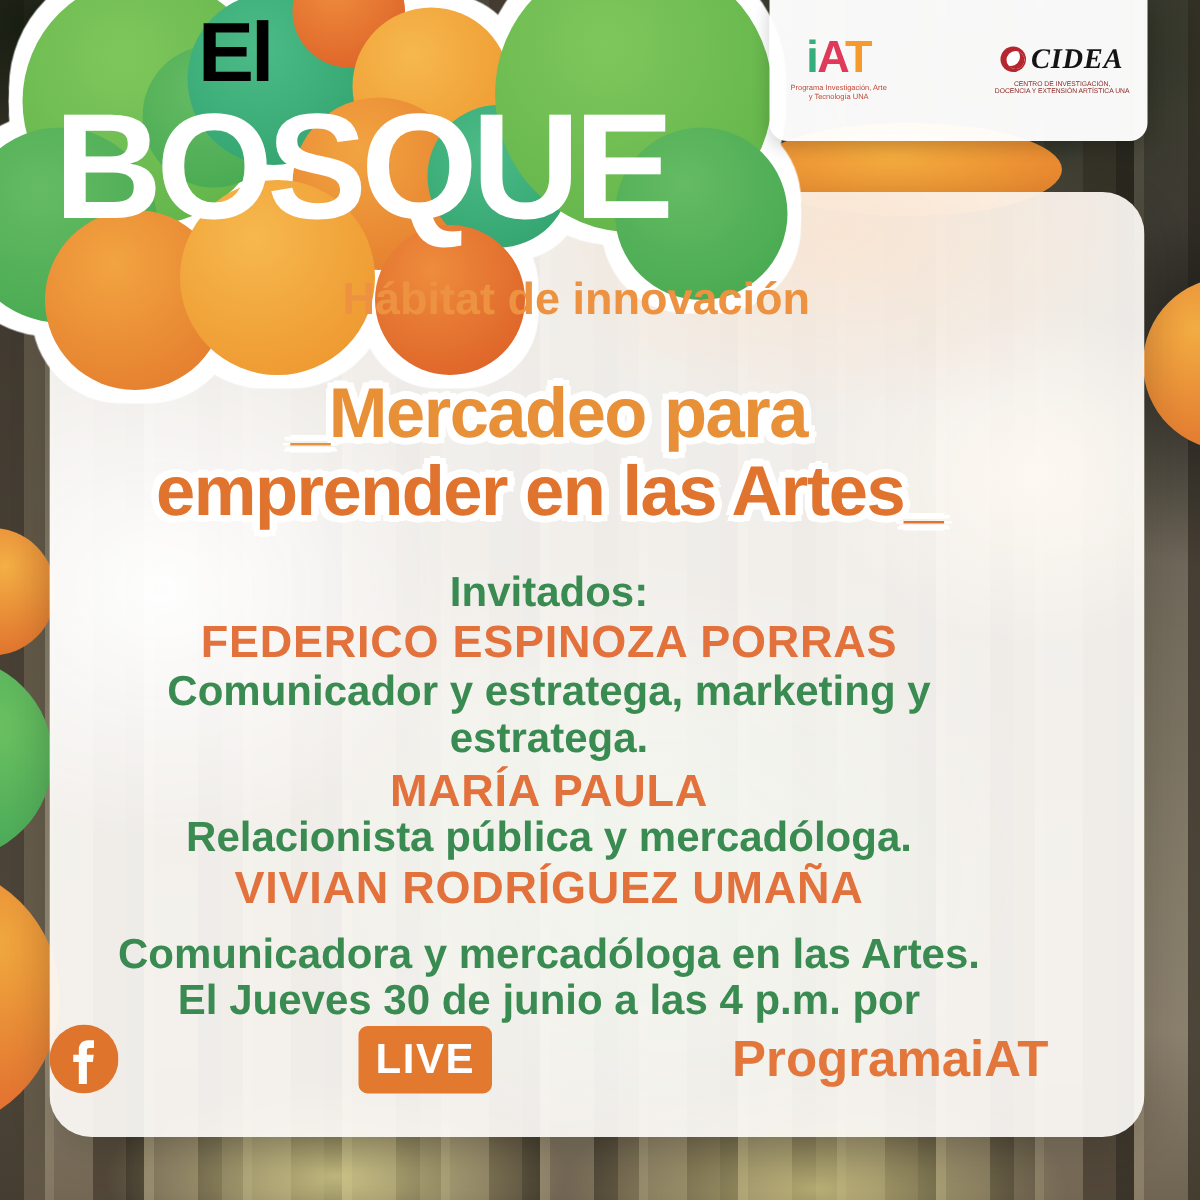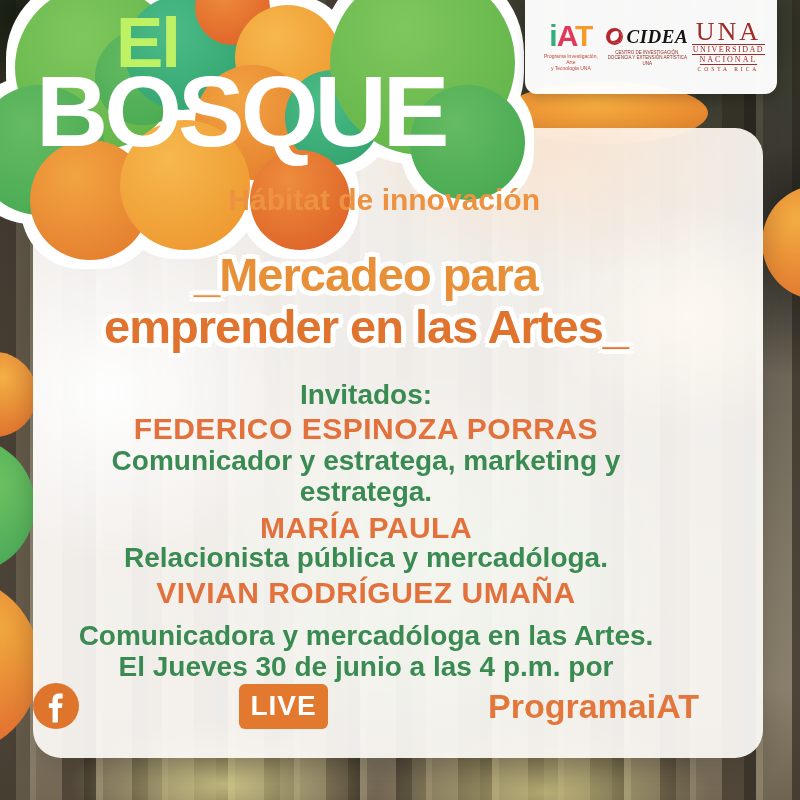--- a/index.html
+++ b/index.html
@@ -56,32 +56,32 @@
   .bubbles { position:absolute; left:0; top:0; width:540px; height:260px;
     filter:drop-shadow(9px 0 0 #fff) drop-shadow(-9px 0 0 #fff) drop-shadow(0 9px 0 #fff) drop-shadow(0 -9px 0 #fff); }
   .bub { position:absolute; border-radius:50%; }
   .b-glight { background:radial-gradient(circle at 40% 32%, #7FC75D, #64B64B 78%); }
   .b-green  { background:radial-gradient(circle at 40% 32%, #65BB63, #4AAB53 78%); }
   .b-teal   { background:radial-gradient(circle at 40% 32%, #4CBB87, #35A671 78%); }
   .b-olight { background:radial-gradient(circle at 38% 30%, #F6B84D, #EE9A31 80%); }
   .b-orange { background:radial-gradient(circle at 38% 30%, #F2A441, #E5802F 80%); }
   .b-odeep  { background:radial-gradient(circle at 38% 30%, #EE8C3C, #DE6429 82%); }
 
-  .logo-el { position:absolute; left:116px; top:2px; font-size:71px; font-weight:800;
-    color:#bef264; letter-spacing:-2px; }
+  .logo-el { position:absolute; left:132px; top:2px; font-size:56px; font-weight:800;
+    color:#000000; letter-spacing:-2px; }
   .logo-bosque { position:absolute; left:36px; top:54px; font-size:100px; font-weight:800;
     color:#fff; letter-spacing:-4px; }
   .tagline { position:absolute; left:0px; top:183px; width:540px; text-align:right;
     font-size:30px; font-weight:700; color:#ED9240; letter-spacing:0px; }
 
   
   .partners { position:absolute; left:513px; top:0; width:252px; height:94px;
     background:rgba(255,255,255,.97); border-radius:0 0 12px 12px;
     box-shadow:0 4px 12px rgba(0,0,0,.18);
-    display:flex; align-items:center; justify-content:space-between; padding:6px 12px 8px 14px;margin-left:12px; }
+    display:flex; align-items:center; justify-content:space-between; padding:6px 12px 8px 14px; }
   .p-col { display:flex; flex-direction:column; align-items:center; }
   .iat-word { font-size:30px; font-weight:800; line-height:30px; letter-spacing:-1px; }
   .iat-i { color:#35AE7C; } .iat-a { color:#E0395A; } .iat-t { color:#F59A2B; }
   .iat-cap { font-size:5px; color:#C24A38; text-align:center; line-height:6px; margin-top:2px; }
   .cidea-row { display:flex; align-items:center; gap:3px;font-style:italic; }
   .cidea-emblem { width:17px; height:17px; border-radius:50%; background:#B5262E; position:relative; overflow:hidden; }
   .cidea-emblem::after { content:""; position:absolute; left:4px; top:3px; width:12px; height:12px;
     border-radius:50%; background:#fff; box-shadow:inset -3px -2px 0 #B5262E; }
   .cidea-word { font-family:"Liberation Serif", serif; font-size:19px; font-weight:700; color:#141414; letter-spacing:.5px; }
   .cidea-cap { font-size:4.5px; color:#8C2B26; text-align:center; line-height:5.5px; margin-top:2px; }
@@ -167,26 +167,20 @@
     <div class="p-col">
       <div class="cidea-row">
         <span class="cidea-emblem"></span>
         <span class="cidea-word">CIDEA</span>
       </div>
       <div class="cidea-cap">
         <div>CENTRO DE INVESTIGACIÓN,</div>
         <div>DOCENCIA Y EXTENSIÓN ARTÍSTICA UNA</div>
       </div>
     </div>
-    <div class="p-col una-col">
-      <div class="una-word">UNA</div>
-      <div class="una-sub">UNIVERSIDAD</div>
-      <div class="una-sub2">NACIONAL</div>
-      <div class="una-cr">COSTA RICA</div>
-    </div>
   </div>
 
   <div class="content">
     <div class="c-abs title title-1">_Mercadeo para</div>
     <div class="c-abs green-txt invitados">Invitados:</div>
 
     <div class="c-abs title title-2">emprender en las Artes_</div>
 
     <div>
       <div class="c-abs g-name gn-1">FEDERICO ESPINOZA PORRAS</div>

